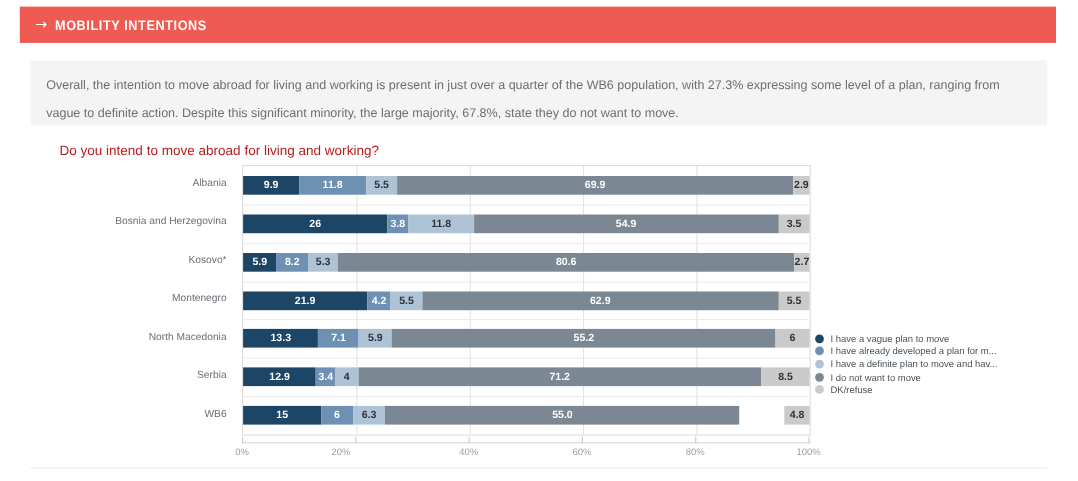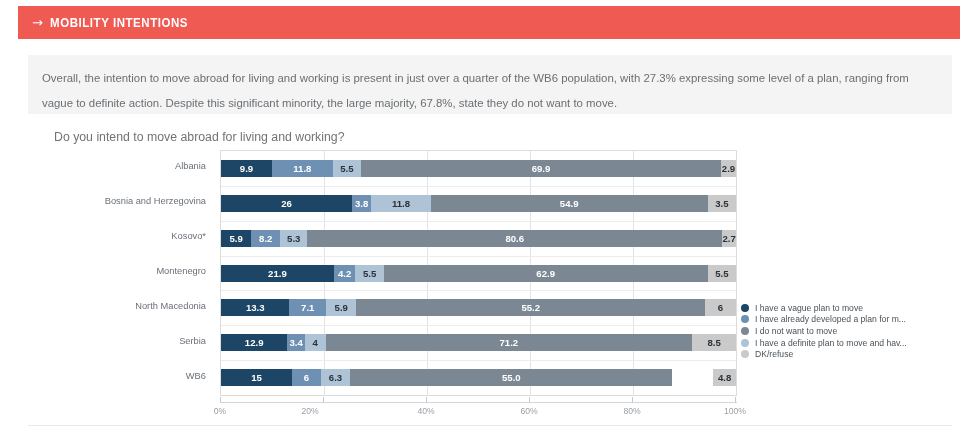--- a/index.html
+++ b/index.html
@@ -71,21 +71,21 @@
     left: 0;
     top: 114px;
     width: 980px;
     height: 300px;
   }
   .chart-title {
     position: absolute;
     left: 54px;
     top: 16px;
     font-size: 12.3px;
-    color: #737373;
+    color: #b91c1c;
     font-family: "Liberation Sans", sans-serif;
   }
 
   .plot {
     position: absolute;
     left: 220px;
     top: 36px;
     width: 517px;
     height: 246px;
     border: 1px solid #dcdcdc;
@@ -336,27 +336,27 @@
   <div class="legend">
       <div class="legend-item">
         <span class="legend-dot" style="background: rgb(28, 69, 102);"></span>
         <span class="legend-text">I have a vague plan to move</span>
       </div>
       <div class="legend-item">
         <span class="legend-dot" style="background: rgb(109, 144, 179);"></span>
         <span class="legend-text">I have already developed a plan for m...</span>
       </div>
       <div class="legend-item">
+        <span class="legend-dot" style="background: rgb(175, 195, 214);"></span>
+        <span class="legend-text">I have a definite plan to move and hav...</span>
+      </div>
+      <div class="legend-item">
         <span class="legend-dot" style="background: rgb(123, 136, 147);"></span>
         <span class="legend-text">I do not want to move</span>
       </div>
       <div class="legend-item">
-        <span class="legend-dot" style="background: rgb(175, 195, 214);"></span>
-        <span class="legend-text">I have a definite plan to move and hav...</span>
-      </div>
-      <div class="legend-item">
         <span class="legend-dot" style="background: rgb(202, 202, 202);"></span>
         <span class="legend-text">DK/refuse</span>
       </div>
     </div>
 </div>
 
 <div class="footer-rule"></div>
 
 </body></html>

